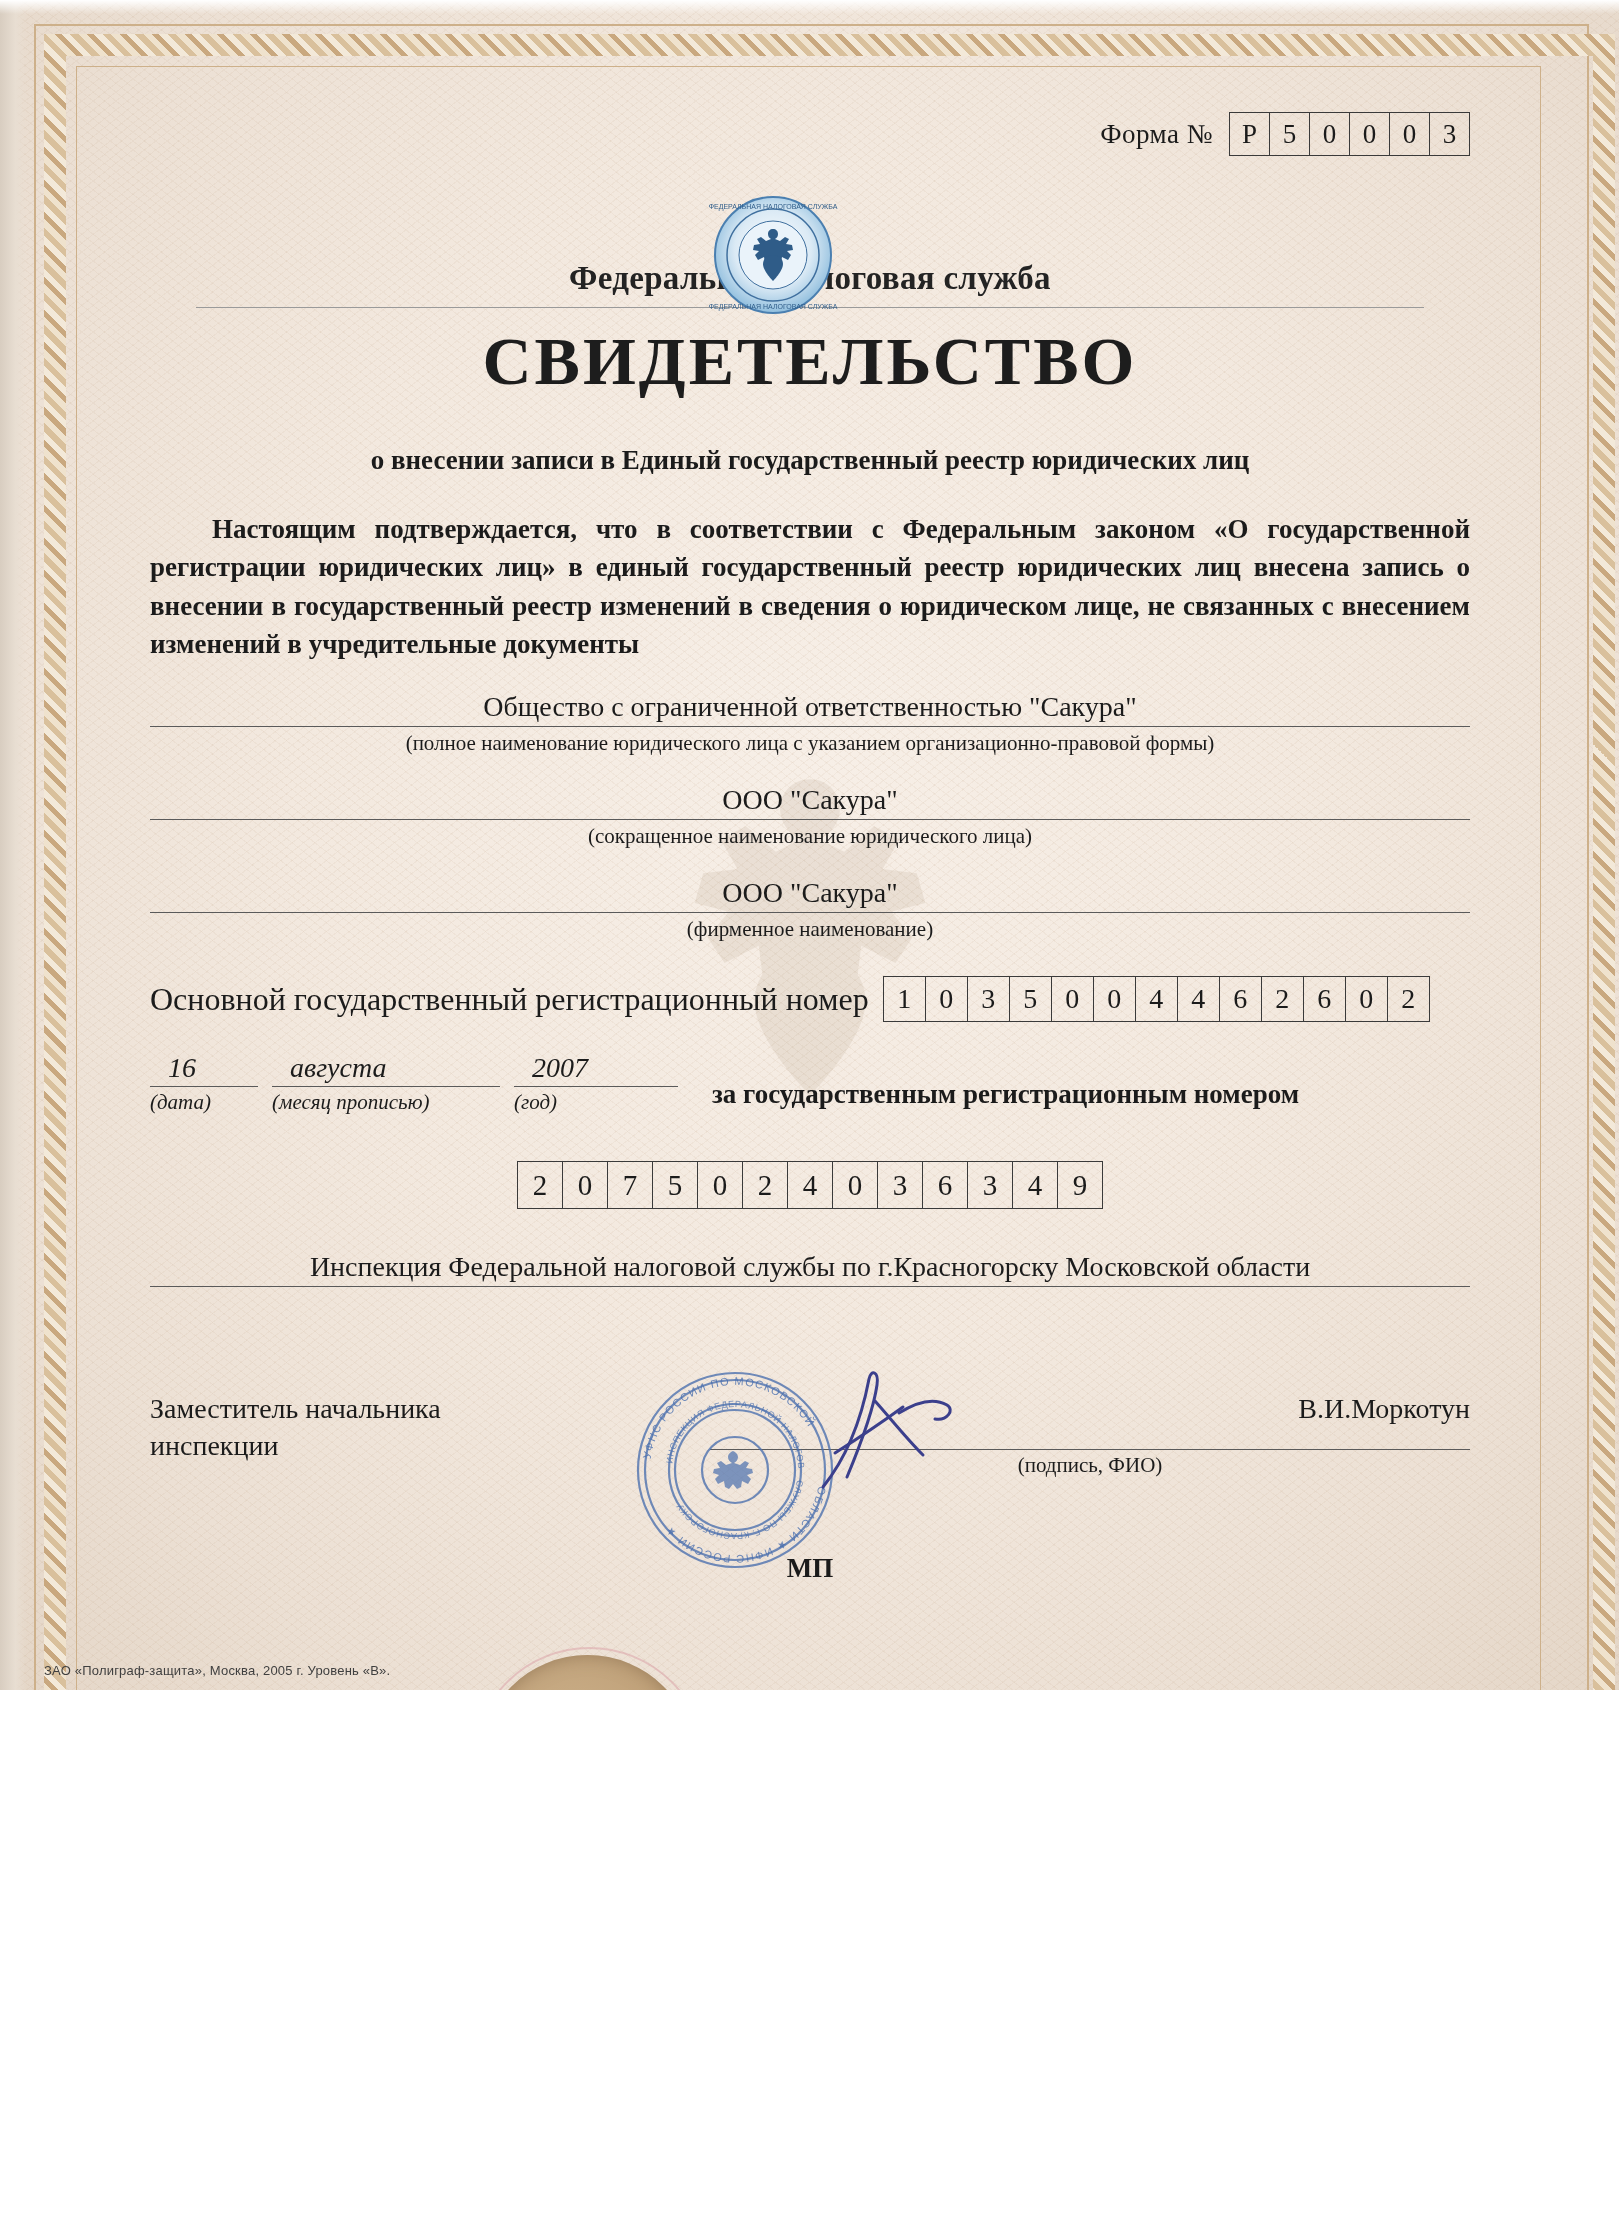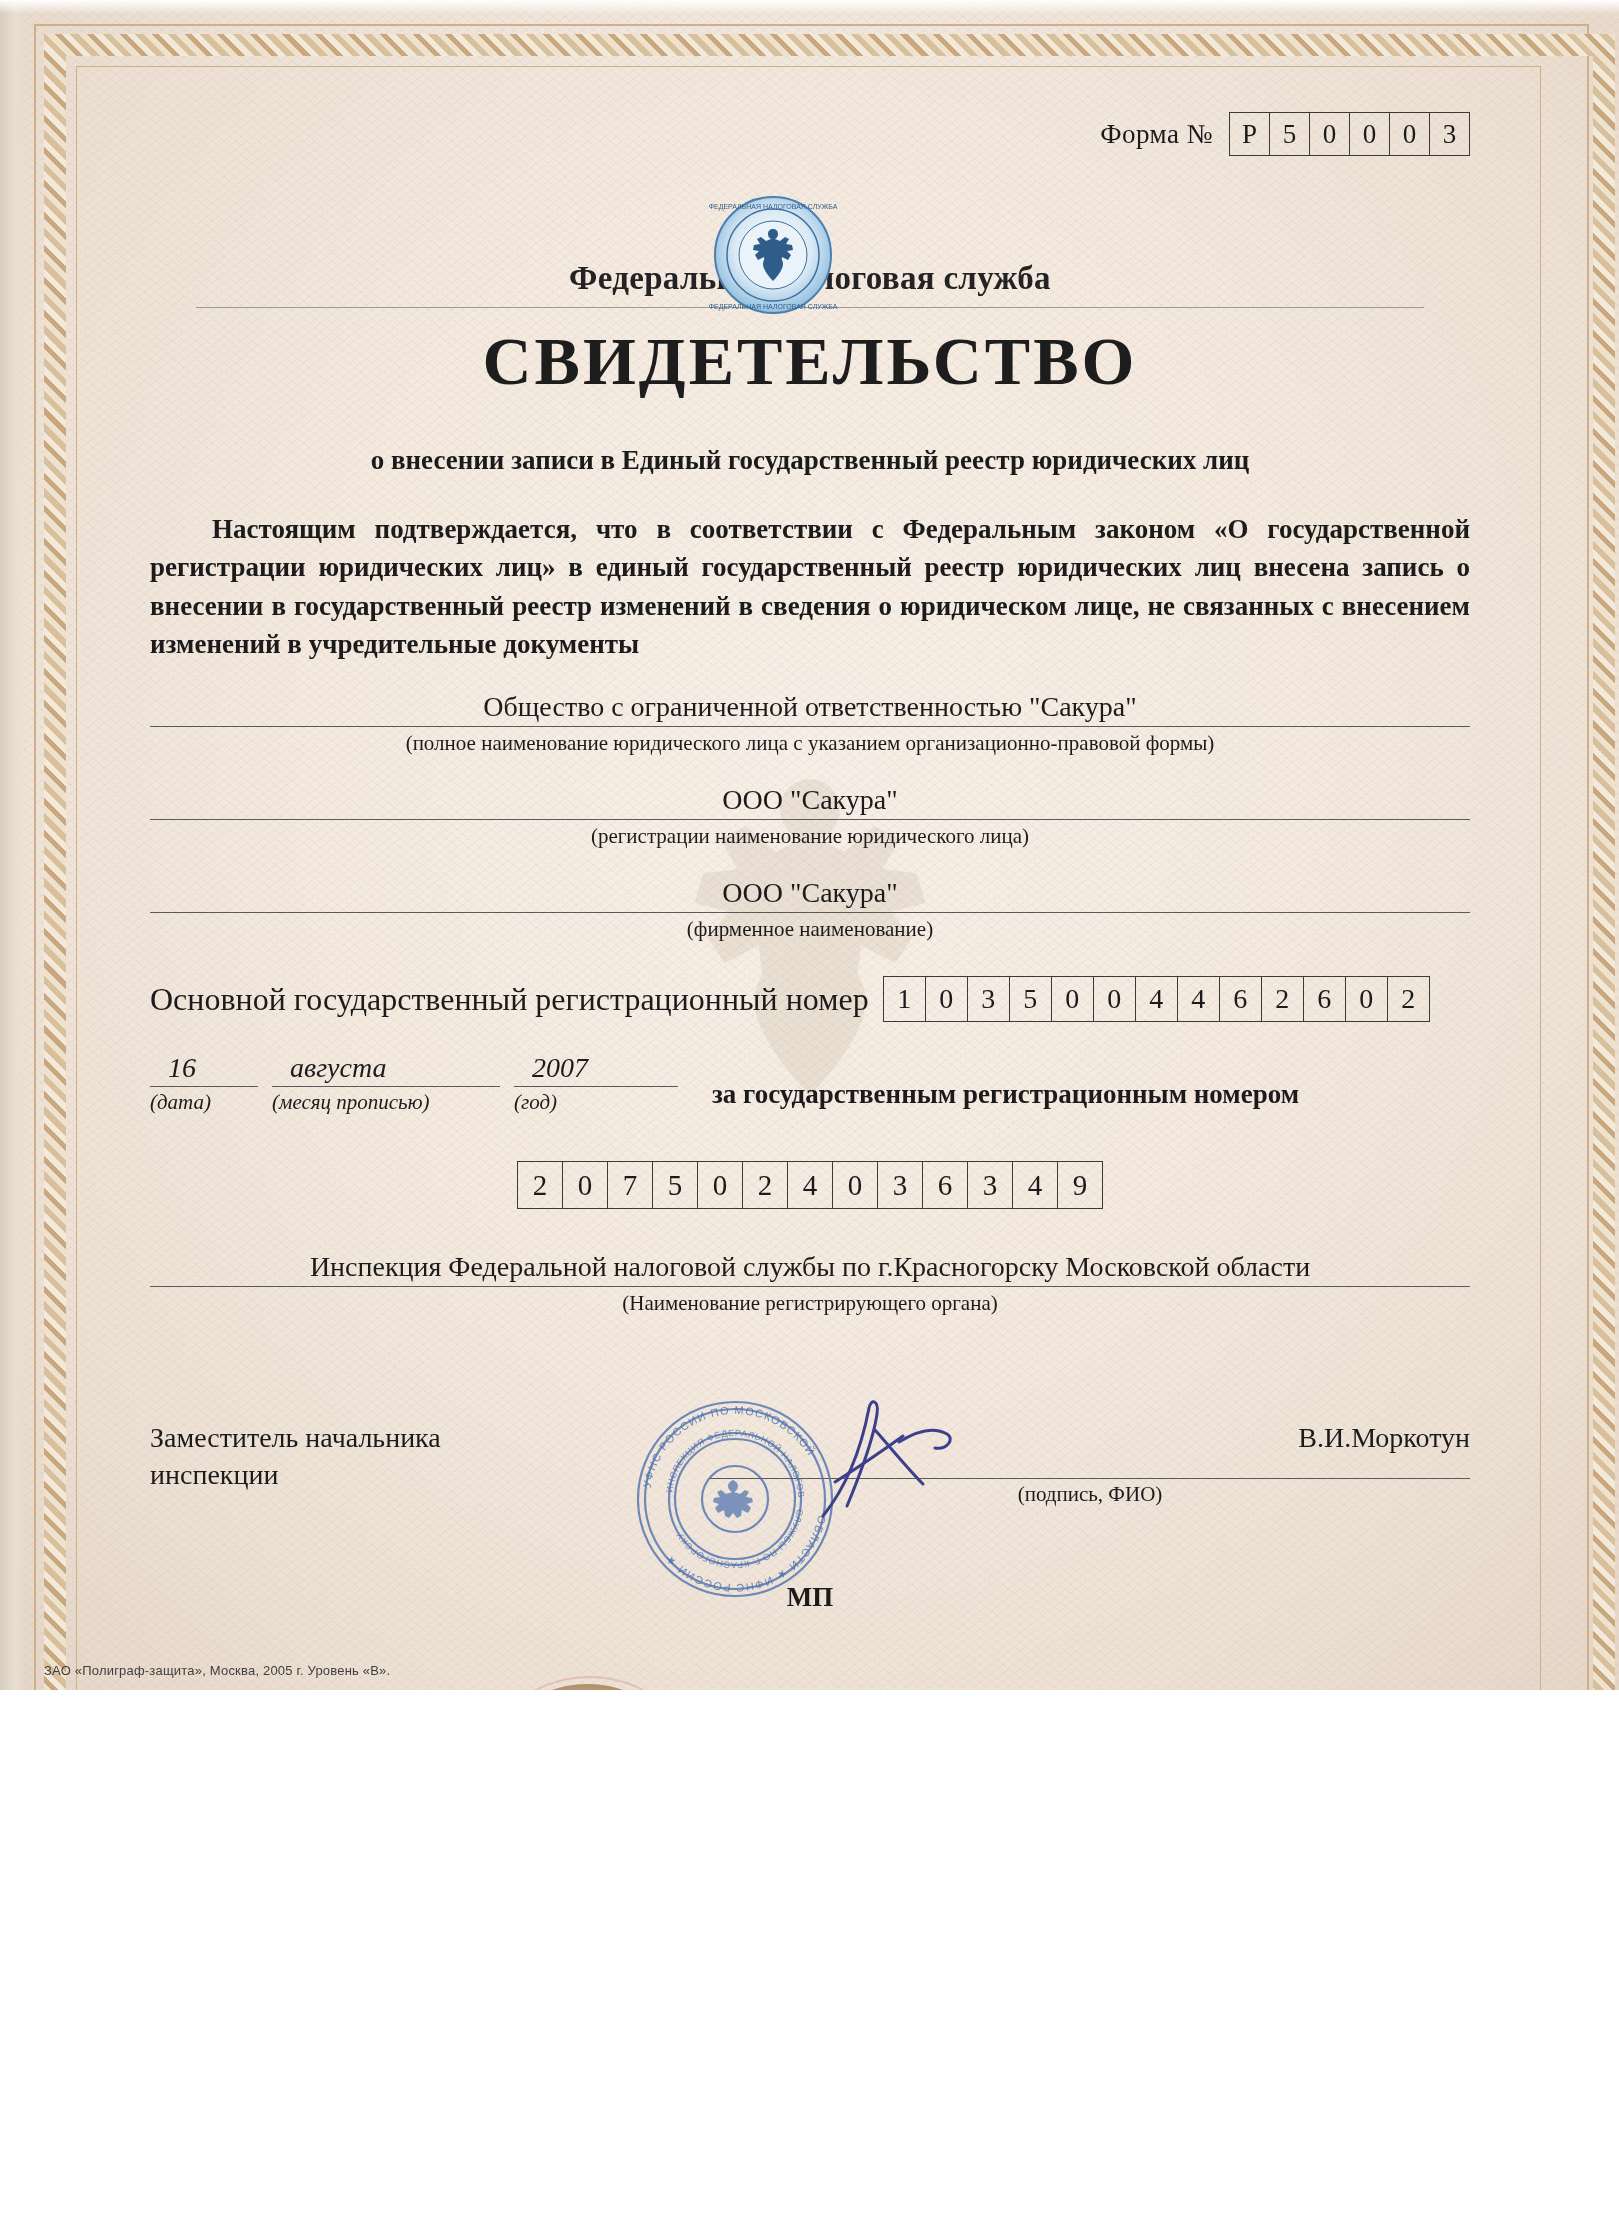--- a/index.html
+++ b/index.html
@@ -435,21 +435,21 @@
 
     <div class="body-par">Настоящим подтверждается, что в соответствии с Федеральным законом «О государственной регистрации юридических лиц» в единый государственный реестр юридических лиц внесена запись о внесении в государственный реестр изменений в сведения о юридическом лице, не связанных с внесением изменений в учредительные документы</div>
 
     <div class="field-block">
       <div class="field-value">Общество с ограниченной ответственностью "Сакура"</div>
       <div class="field-caption">(полное наименование юридического лица с указанием организационно-правовой формы)</div>
     </div>
 
     <div class="field-block">
       <div class="field-value">ООО "Сакура"</div>
-      <div class="field-caption">(регистрации наименование юридического лица)</div>
+      <div class="field-caption">(сокращенное наименование юридического лица)</div>
     </div>
 
     <div class="field-block">
       <div class="field-value">ООО "Сакура"</div>
       <div class="field-caption">(фирменное наименование)</div>
     </div>
 
     <div class="ogrn-row">
       <span class="ogrn-label">Основной государственный регистрационный номер</span>
       <span class="digit-boxes">
@@ -496,21 +496,20 @@
       <span class="cell">0</span>
       <span class="cell">3</span>
       <span class="cell">6</span>
       <span class="cell">3</span>
       <span class="cell">4</span>
       <span class="cell">9</span>
     </div>
 
     <div class="field-block authority">
       <div class="field-value">Инспекция Федеральной налоговой службы по г.Красногорску Московской области</div>
-      <div class="field-caption">(Наименование регистрирующего органа)</div>
     </div>
 
     <div class="sign-area">
       <div class="sign-post" style="white-space: pre-line;">Заместитель начальника
 инспекции</div>
       <div class="sign-name">В.И.Моркотун</div>
       <div class="sign-line"></div>
       <div class="sign-caption">(подпись, ФИО)</div>
       <div class="mp">МП</div>
 

